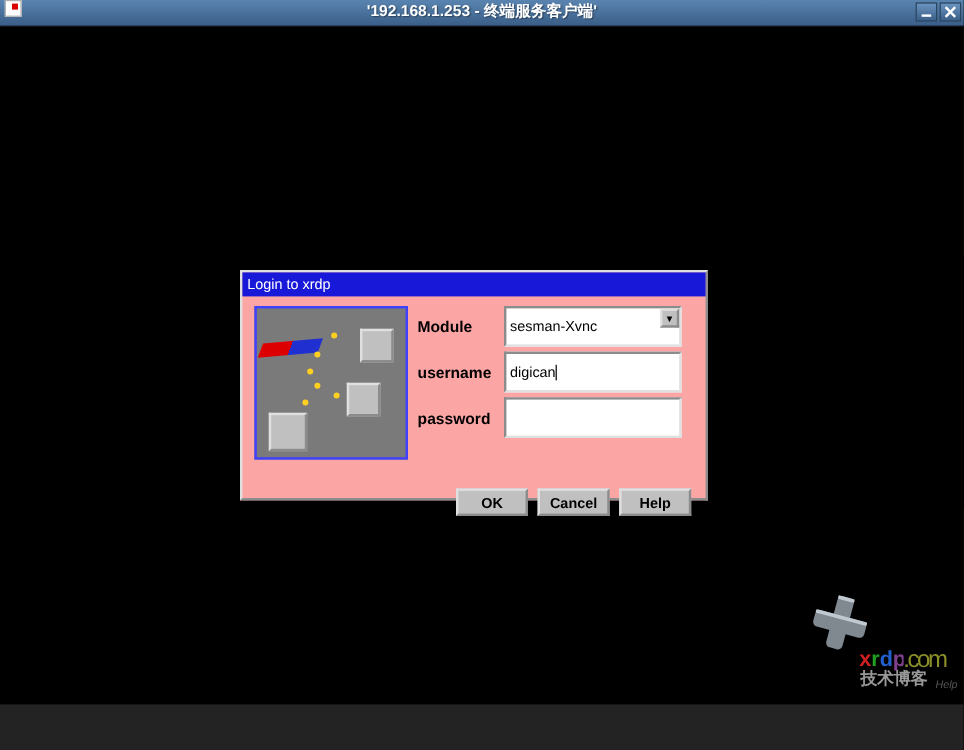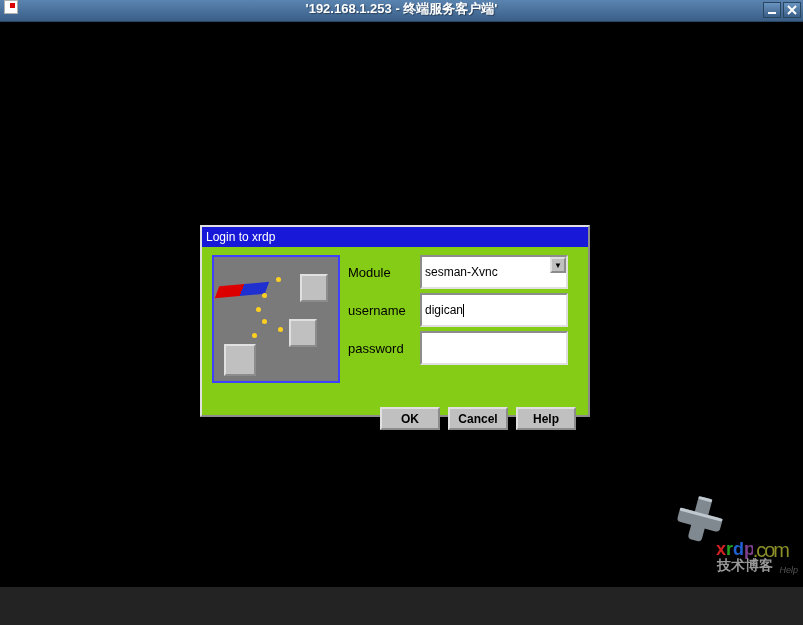--- a/index.html
+++ b/index.html
@@ -71,21 +71,21 @@
       height: 565px;
       background: #000;
     }
 
     
     .login-dialog {
       position: absolute;
       left: 200px; top: 203px;
       width: 390px;
       height: 192px;
-      background: #84cc16;
+      background: #fca5a5;
       border: 2px outset #e0e0e0;
     }
     .login-dialog .titlebar {
       height: 20px;
       background: #1818d8;
       display: flex;
       align-items: center;
       padding-left: 4px;
       color: #fff;
       font-size: 12px;
@@ -117,20 +117,21 @@
       font-size: 13px;
       color: #000;
     }
     .form-row {
       display: flex;
       align-items: center;
       margin-bottom: 4px;
     }
     .form-row .label {
       width: 72px;
+      font-weight: bold;
     }
     .form-row input, .form-row .combo {
       width: 148px;
       height: 34px;
       background: #fff;
       border: 2px inset #e0e0e0;
       font-size: 12px;
       padding: 0 3px;
       font-family: Arial, sans-serif;
     }

